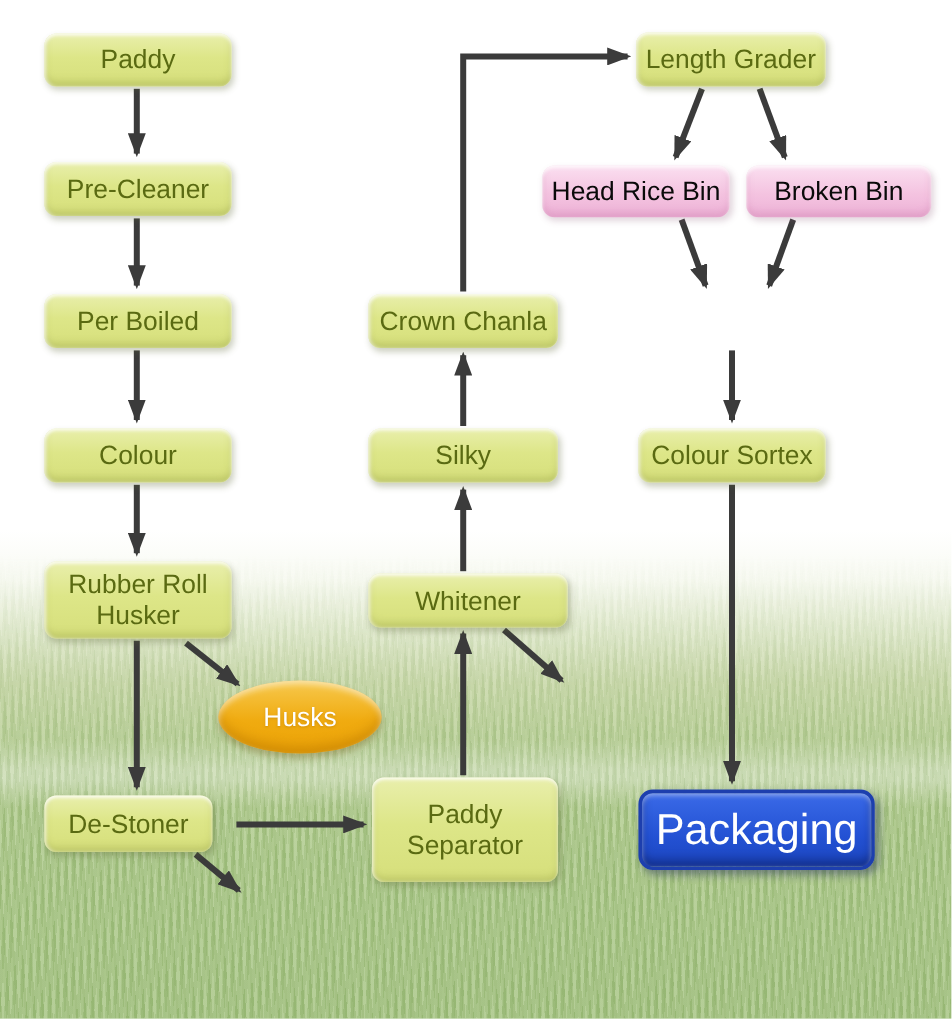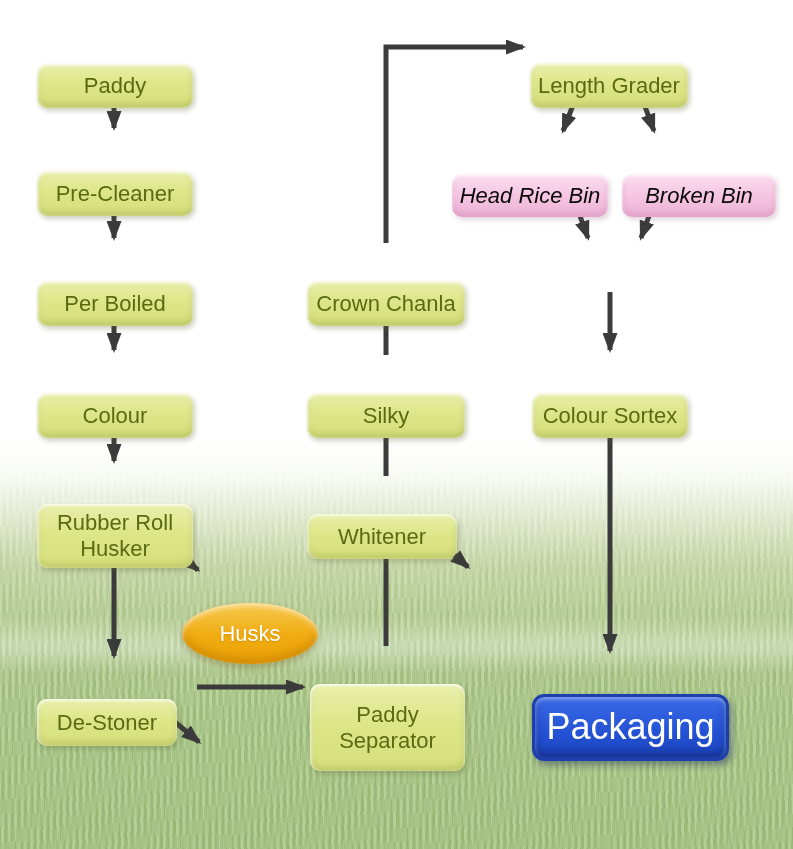--- a/index.html
+++ b/index.html
@@ -28,37 +28,36 @@
     position:absolute;left:0;right:0;top:615px;height:58px;
     background:linear-gradient(180deg, rgba(255,255,255,0) 0%, rgba(255,255,255,.30) 45%, rgba(255,255,255,.30) 60%, rgba(255,255,255,0) 100%);
   }
   svg.connectors{position:absolute;left:0;top:0;z-index:1;}
   .edge{stroke:#3b3b3b;stroke-width:5;fill:none;}
 
   .node{
     position:absolute;z-index:2;
     display:flex;align-items:center;justify-content:center;
     text-align:center;font-size:22px;line-height:1.18;
-    border-radius:10px;box-sizing:border-box;padding:18px 6px;margin-top:36px;
+    border-radius:10px;box-sizing:border-box;padding:18px 6px;
   }
   .green{
     background:linear-gradient(180deg,#e9efac 0%,#dde688 45%,#d6df7b 100%);
     color:#5a6a12;
     box-shadow:inset 0 2px 3px rgba(255,255,255,.75),
                inset 2px 0 3px rgba(255,255,255,.40),
                inset 0 -4px 6px rgba(150,160,70,.38),
                2px 3px 5px rgba(90,100,50,.30);
   }
   .pink{
     background:linear-gradient(180deg,#fbdff0 0%,#f4c3e0 55%,#eeb2d7 100%);
     color:#0a0a0a;
     box-shadow:inset 0 2px 3px rgba(255,255,255,.8),
                inset 0 -4px 6px rgba(205,130,175,.40),
                2px 3px 5px rgba(140,90,120,.25);
-    font-style:italic;
   }
   .orange{
     background:linear-gradient(180deg,#f7c94e 0%,#f0ab10 55%,#eca307 100%);
     color:#ffffff;border-radius:50%;
     text-shadow:0 1px 2px rgba(150,95,0,.35);
     box-shadow:inset 0 3px 5px rgba(255,255,255,.55),
                inset 0 -6px 9px rgba(180,115,0,.45),
                0 4px 6px rgba(115,90,20,.35);
   }
   .blue{
@@ -106,21 +105,21 @@
 
   <div class="node green" style="left:37px;top:28px;width:156px;height:44px">Paddy</div>
   <div class="node green" style="left:37px;top:135px;width:156px;height:45px">Pre-Cleaner</div>
   <div class="node green" style="left:37px;top:245px;width:156px;height:45px">Per Boiled</div>
   <div class="node green" style="left:37px;top:357px;width:156px;height:45px">Colour</div>
   <div class="node green" style="left:37px;top:468px;width:156px;height:64px">Rubber Roll Husker</div>
   <div class="node orange" style="left:182px;top:567px;width:136px;height:61px">Husks</div>
   <div class="node green" style="left:37px;top:663px;width:140px;height:47px">De-Stoner</div>
 
   <div class="node green" style="left:310px;top:648px;width:155px;height:87px">Paddy Separator</div>
-  <div class="node green" style="left:307px;top:478px;width:150px;height:45px">Whitener</div>
+  <div class="node green" style="left:307px;top:478px;width:166px;height:45px">Whitener</div>
   <div class="node green" style="left:307px;top:357px;width:158px;height:45px">Silky</div>
   <div class="node green" style="left:307px;top:245px;width:158px;height:45px">Crown Chanla</div>
 
   <div class="node green" style="left:530px;top:27px;width:158px;height:45px">Length Grader</div>
   <div class="node pink" style="left:452px;top:138px;width:156px;height:43px">Head Rice Bin</div>
   <div class="node pink" style="left:622px;top:138px;width:154px;height:43px">Broken Bin</div>
   <div class="node green" style="left:532px;top:357px;width:156px;height:45px">Colour Sortex</div>
   <div class="node blue" style="left:532px;top:658px;width:197px;height:67px">Packaging</div>
 </div>
 

